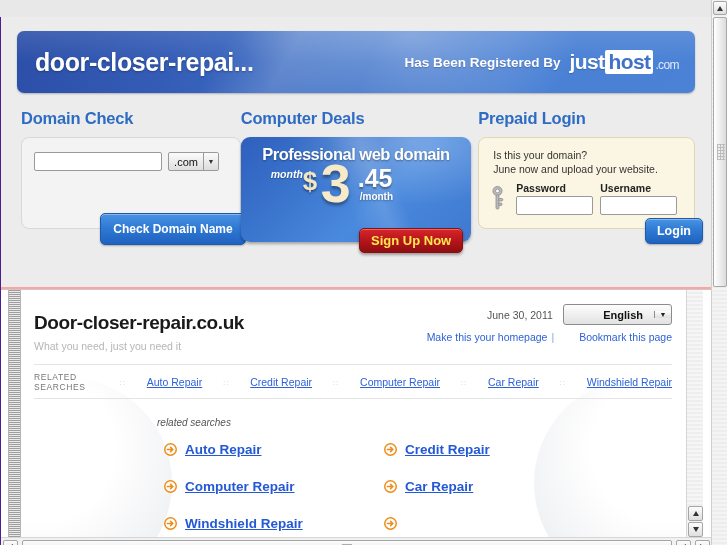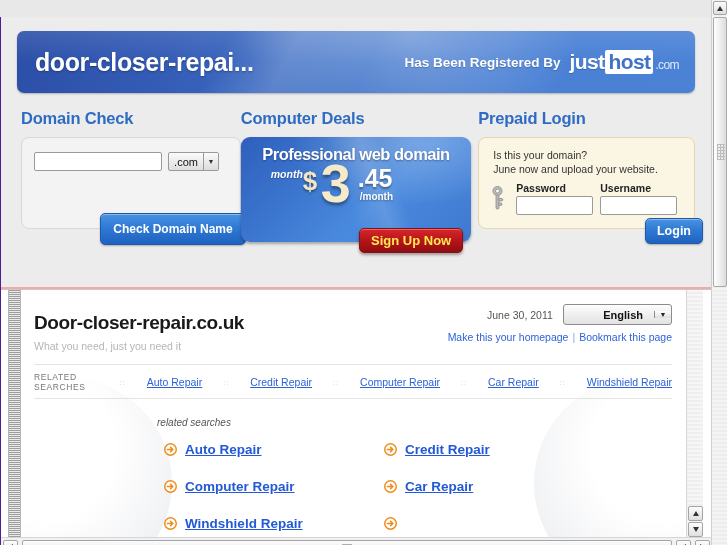--- a/index.html
+++ b/index.html
@@ -246,21 +246,21 @@
   .lang-select {
     display:inline-flex; align-items:center; height: 21px; vertical-align: middle;
     border: 1px solid #8c8c8c; border-radius: 3px; overflow: hidden;
     background: linear-gradient(180deg,#fdfdfd,#e2e2e2);
     padding-left: 28px;
   }
   .lang-value { display:flex;align-items:center;padding:0 11px; font-size: 11px; font-weight: bold; color:#111;}
   .lang-arrow { display:flex;align-items:center;justify-content:center;width:17px;border-left:1px solid #8c8c8c;
     background: linear-gradient(180deg,#fdfdfd,#dedede); font-size: 7px; color:#222;}
   .fp-links { margin-top: 6px; font-size: 10.5px; }
-  .fp-links a { color: #2e62d8; text-decoration: none; }
+  .fp-links a { color: #2e62d8; text-decoration: none; margin-left: 21px; }
   .fp-sep { color: #8aa7e0; margin: 0 4px; }
 
   .rs-bar {
     margin-top: 12px; border-top: 1px solid #e4e4e4; border-bottom: 1px solid #e4e4e4;
     padding: 7px 0 6px 0; display: flex; align-items: center;
   }
   .rs-title { font-size: 8.5px; color: #777; letter-spacing: 0.6px; width: 120px;}
   .rs-items { display: flex; align-items: center; flex: 1; }
   .rs-dots { color: #cfcfcf; font-size: 8px; width: 48px; text-align: center; letter-spacing:1px;}
   .rs-items a { color: #2e62d8; font-size: 10.5px; text-decoration: underline; white-space: nowrap;}

